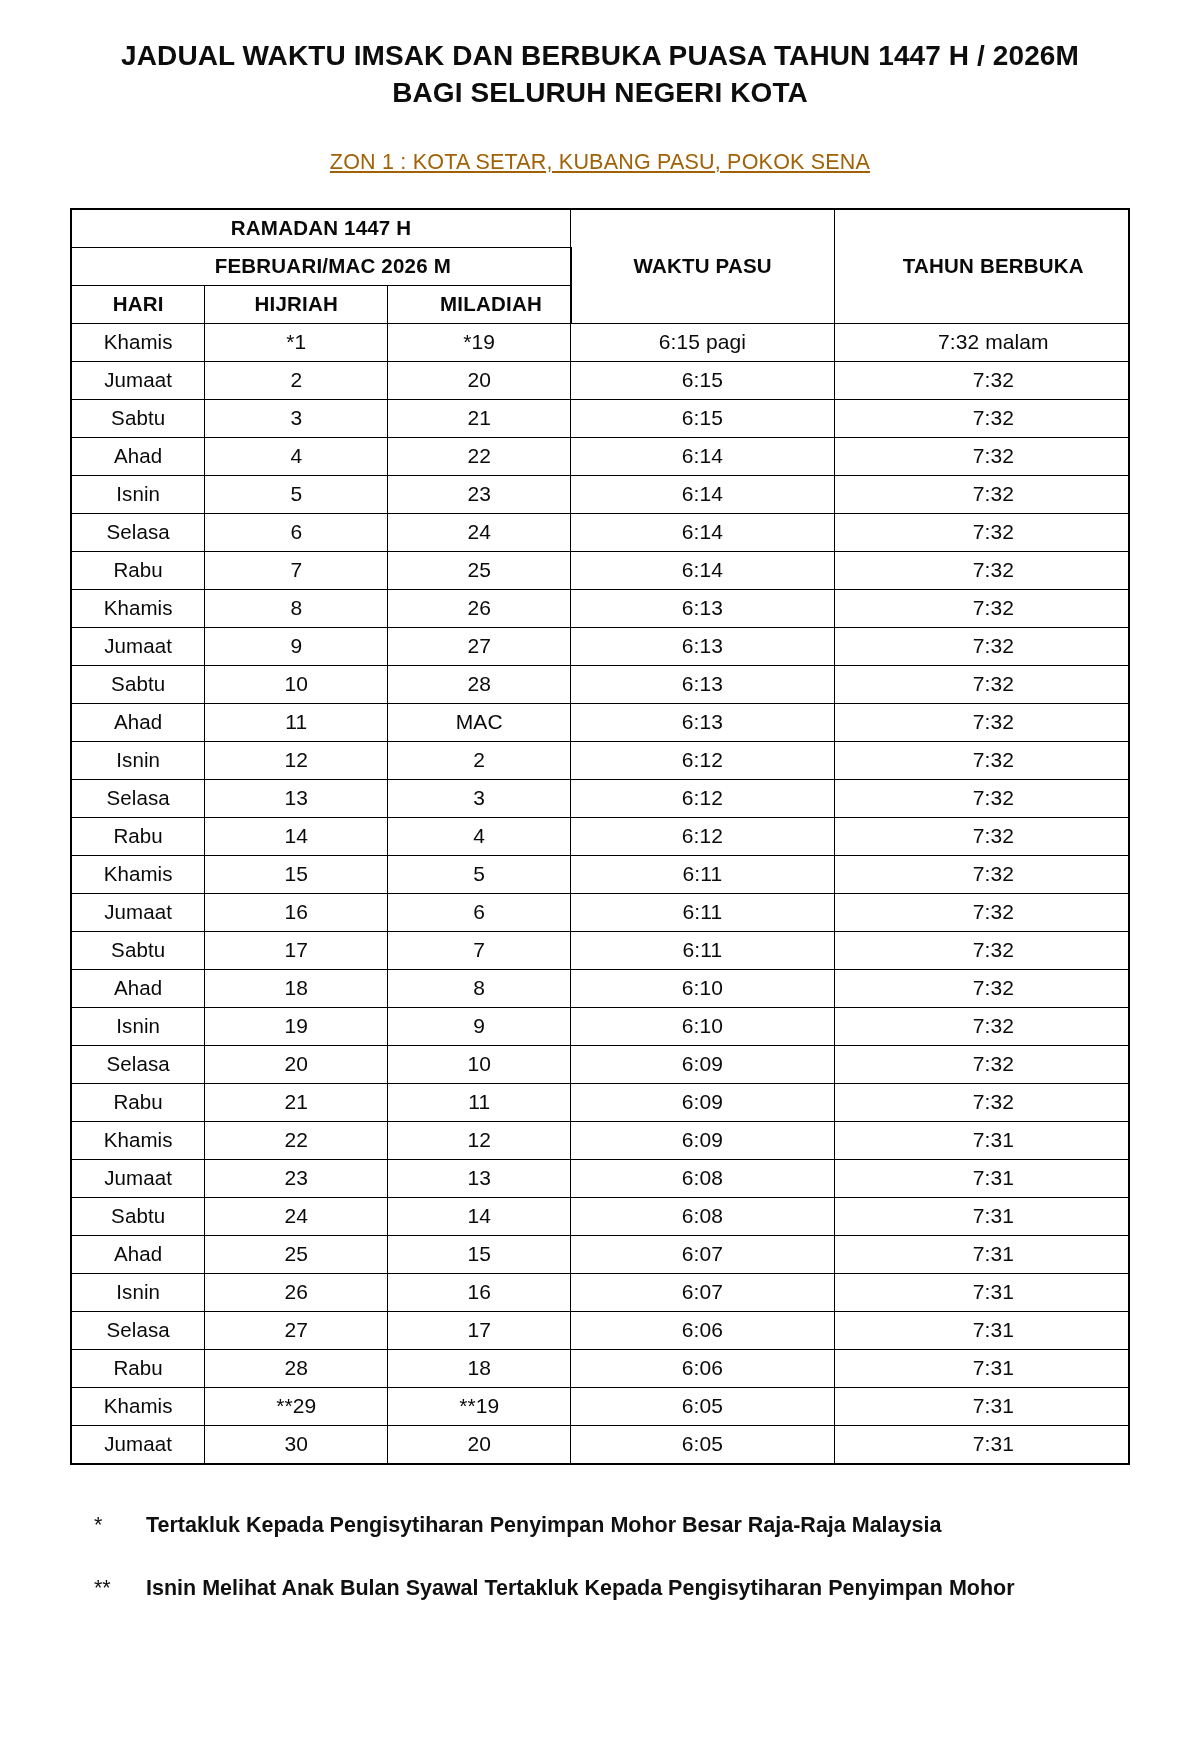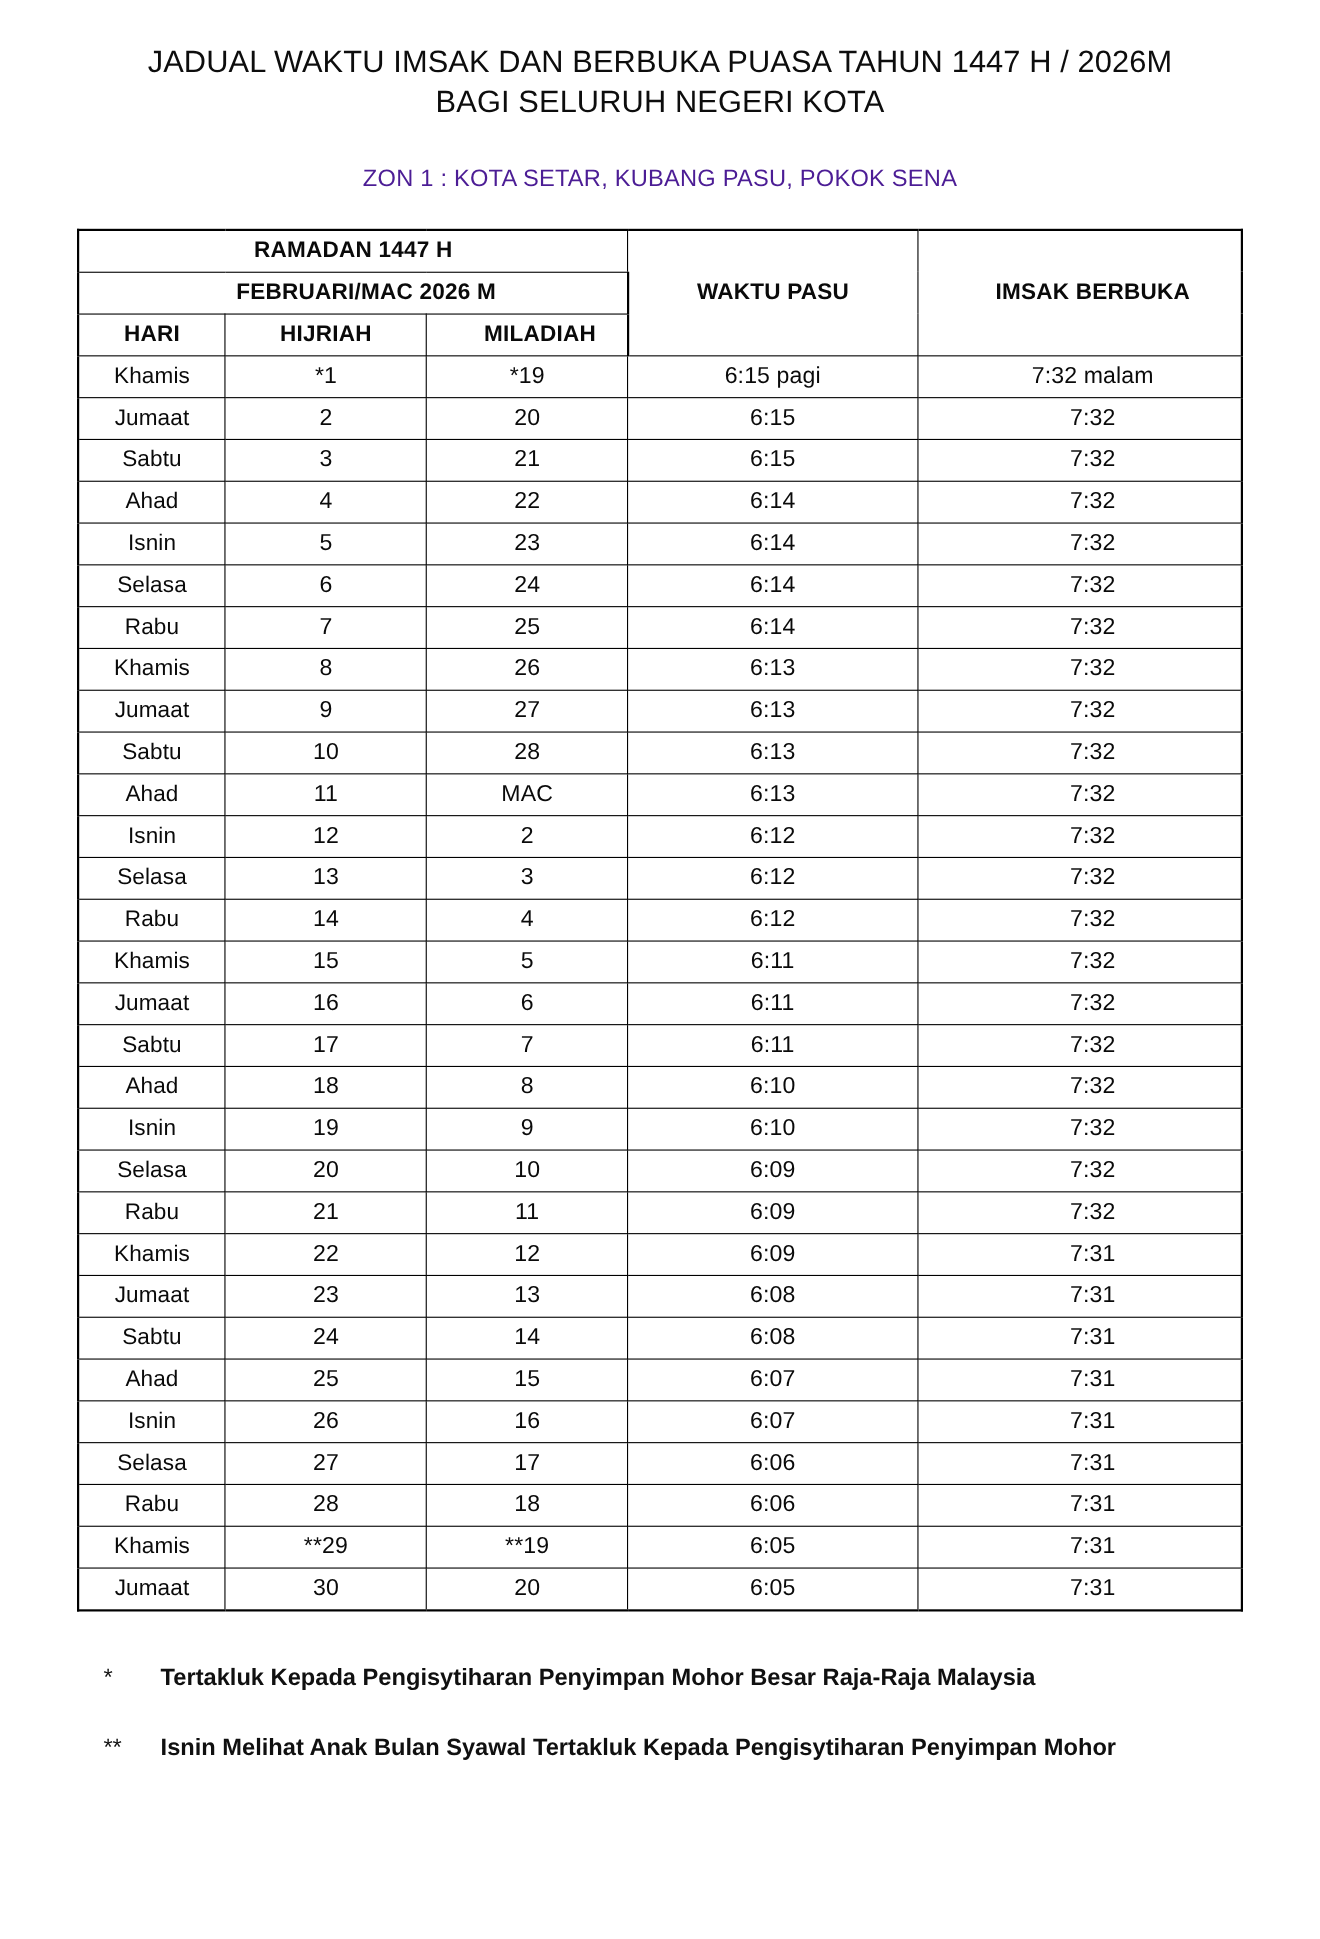--- a/index.html
+++ b/index.html
@@ -23,32 +23,33 @@
     background: #ffffff;
   }
 
   
   .title-block {
     padding-top: 38px;
     text-align: center;
   }
   .title-line {
     font-size: 28px;
-    font-weight: normal;
+    font-weight: bold;
     letter-spacing: 0.1px;
     line-height: 1.32;
     color: #0d0d0d;
   }
   .subtitle {
     margin-top: 38px;
     text-align: center;
     font-size: 21.5px;
     font-weight: normal;
-    color: #4c1d95;
+    color: #a16207;
     letter-spacing: 0.2px;
+    text-decoration: underline;
   }
 
   
   .table-wrap {
     margin: 33px auto 0 auto;
     width: 1060px;
   }
   table.schedule {
     border-collapse: collapse;
     width: 100%;
@@ -146,21 +147,21 @@
         <col class="c-hari">
         <col class="c-hijriah">
         <col class="c-miladiah">
         <col class="c-imsak">
         <col class="c-berbuka">
       </colgroup>
       <thead>
         <tr>
           <th class="hdr-ramadan" colspan="3">RAMADAN 1447 H</th>
           <th class="hdr-imsak" rowspan="3">WAKTU PASU</th>
-          <th class="hdr-berbuka" rowspan="3">IMSAK BERBUKA</th>
+          <th class="hdr-berbuka" rowspan="3">TAHUN BERBUKA</th>
         </tr>
         <tr>
           <th class="hdr-bulan" colspan="3">FEBRUARI/MAC 2026 M</th>
         </tr>
         <tr>
           <th class="hdr-sub">HARI</th>
           <th class="hdr-sub">HIJRIAH</th>
           <th class="hdr-sub">MILADIAH</th>
         </tr>
       </thead>

